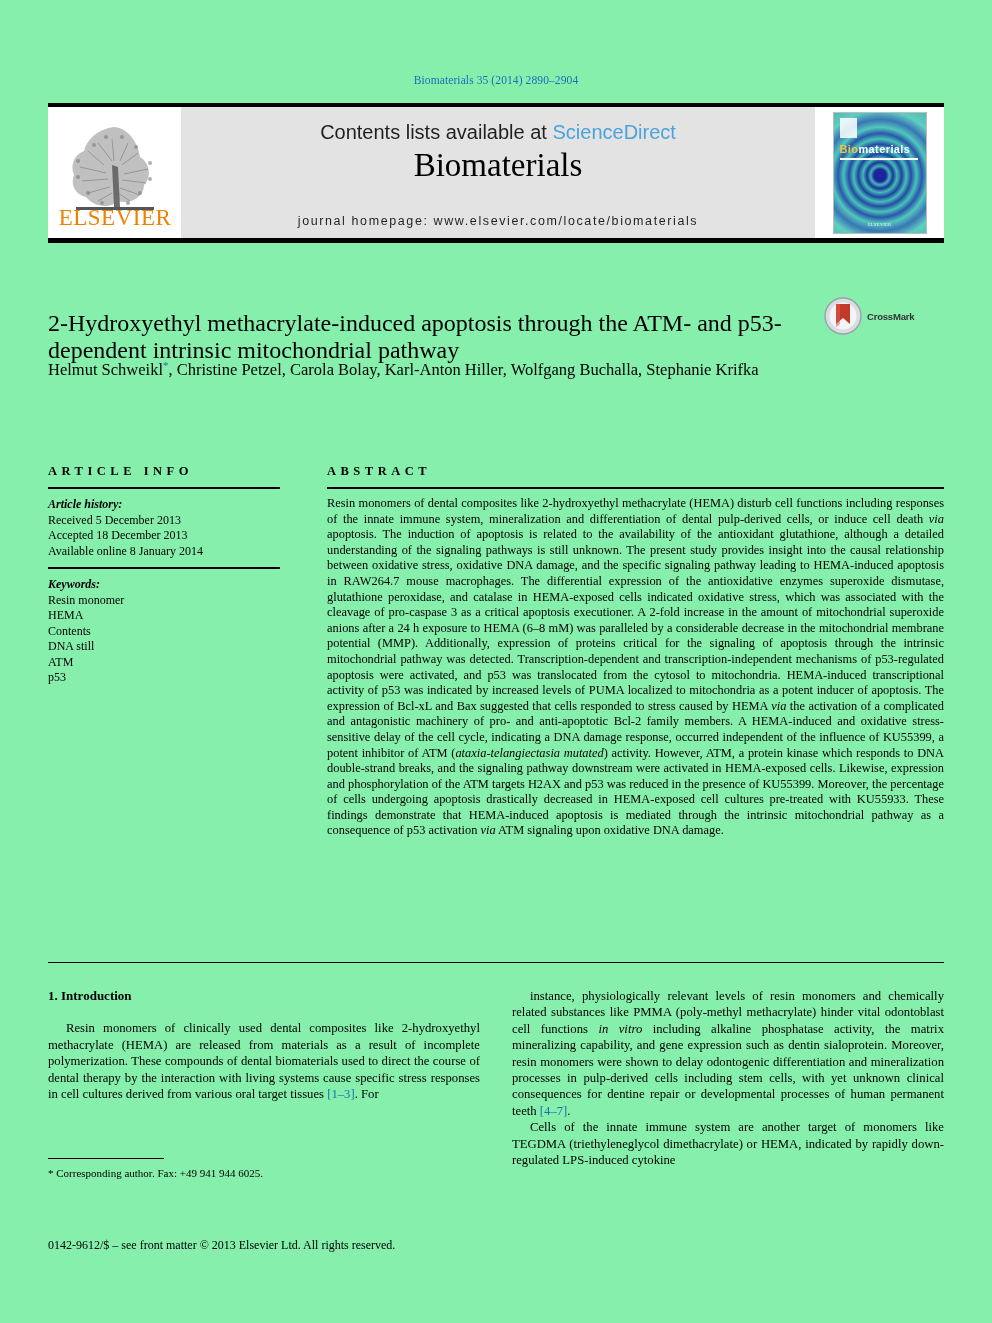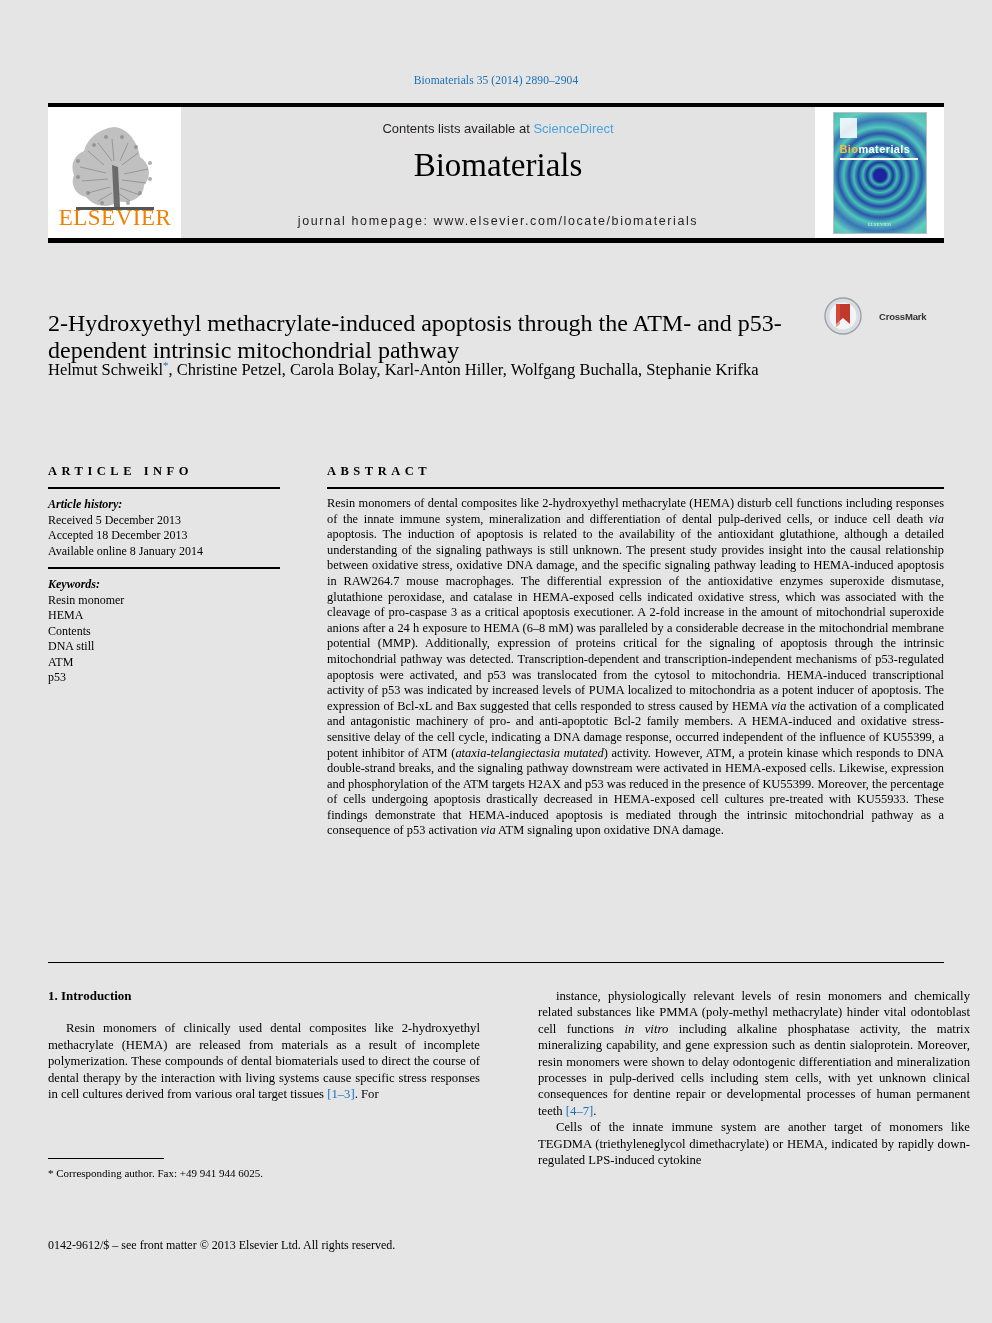--- a/index.html
+++ b/index.html
@@ -9,21 +9,21 @@
   }
   body {
     font-family: "Liberation Serif", "DejaVu Serif", serif;
     color: #000000;
   }
   #page {
     position: relative;
     width: 992px;
     height: 1323px;
     margin: 0 auto;
-    background: #e5e5e5;
+    background: #86efac;
     overflow: hidden;
   }
 
   
   .running-head {
     position: absolute;
     top: 74px;
     left: 0;
     width: 992px;
     text-align: center;
@@ -100,21 +100,21 @@
     color: #f08000;
   }
 
   .contents-line {
     position: absolute;
     top: 14px;
     left: 0;
     width: 100%;
     text-align: center;
     font-family: "Liberation Sans", sans-serif;
-    font-size: 13px;
+    font-size: 20px;
     color: #231f20;
   }
   .contents-line .sd { color: #4ba3dd; }
   .journal-title {
     position: absolute;
     top: 40px;
     left: 0;
     width: 100%;
     text-align: center;
     font-family: "Liberation Serif", serif;
@@ -221,21 +221,21 @@
   }
 
   .crossmark {
     position: absolute;
     left: 823px;
     top: 292px;
     width: 115px;
     height: 48px;
     display: flex;
     align-items: center;
-    gap: 16px;
+    gap: 4px;
   }
   .crossmark-label {
     font-family: "Liberation Sans", sans-serif;
     font-size: 9.5px;
     font-weight: bold;
     color: #333333;
     letter-spacing: -.2px;
   }
 
   
@@ -305,21 +305,21 @@
   .body-col {
     position: absolute;
     top: 988px;
     width: 432px;
     font-family: "Liberation Serif", serif;
     font-size: 12.7px;
     line-height: 16.4px;
     text-align: justify;
   }
   .body-col.left { left: 48px; }
-  .body-col.right { left: 538px; }
+  .body-col.right { left: 512px; }
   .sec-head {
     font-weight: bold;
     font-size: 13px;
     margin-bottom: 16px;
   }
   .para { text-indent: 18px; margin: 0; }
   .para + .para { margin-top: 0; }
   .cite { color: #1a6fb5; }
   .body-col i { font-style: italic; }
 

